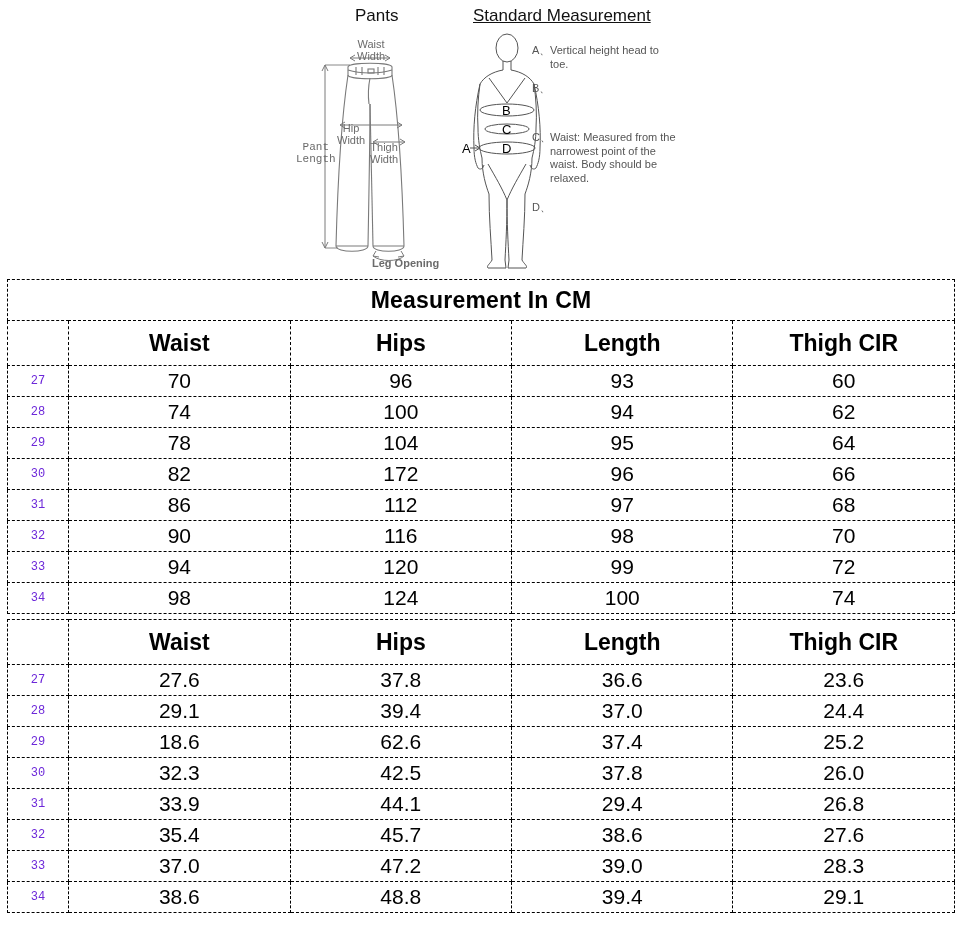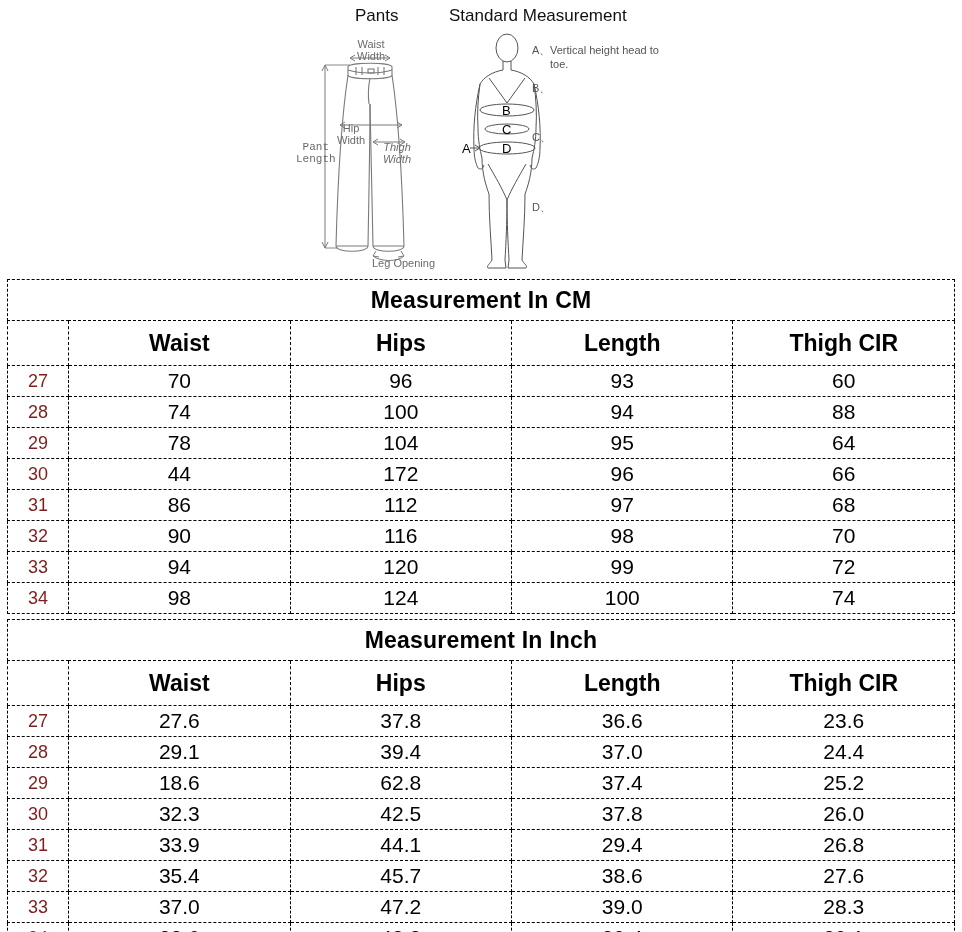--- a/index.html
+++ b/index.html
@@ -24,37 +24,37 @@
     padding-left: 27px;
   }
   .diag-title {
     position: absolute;
     font-family: "Liberation Sans", sans-serif;
     font-size: 17px;
     color: #111;
     white-space: nowrap;
   }
   #pants-title { left: 355px; top: 6px; }
-  #body-title  { left: 449px; top: 6px; }
+  #body-title  { left: 473px; top: 6px; text-decoration: underline; }
 
   .diag-label {
     position: absolute;
     font-family: "Liberation Sans", sans-serif;
     font-size: 11px;
     line-height: 12px;
     color: #6b6b6b;
     white-space: nowrap;
     text-align: center;
   }
 
   #lbl-waist-width  { left: 357px; top: 38px; }
   #lbl-hip-width    { left: 337px; top: 122px; }
-  #lbl-thigh-width  { left: 383px; top: 141px; font-style: italic; }
+  #lbl-thigh-width  { left: 370px; top: 141px; }
   #lbl-pant-length  { left: 296px; top: 141px; font-family: Liberation Mono, monospace; }
-  #lbl-leg-opening  { left: 372px; top: 257px; }
+  #lbl-leg-opening  { left: 372px; top: 257px; font-weight: bold; }
 
   #pants-svg { position: absolute; left: 280px; top: 20px; }
   #body-svg  { position: absolute; left: 462px; top: 28px; }
 
   
   .legend-row {
     position: absolute;
     display: flex;
     font-family: "Liberation Sans", sans-serif;
     font-size: 11px;
@@ -102,23 +102,23 @@
     font-size: 23px;
     font-weight: bold;
   }
   .head-cell.blank { font-size: 0; }
   .data-cell {
     height: 30px;
     font-size: 21px;
     font-weight: normal;
   }
   .size-cell {
-    font-family: Liberation Sans, sans-serif;
-    font-size: 18px;
-    color: #7f1d1d;
+    font-family: Liberation Mono, monospace;
+    font-size: 12px;
+    color: #6d28d9;
   }
   #table-gap { height: 5px; background: #fff; }
 </style>
 </head>
 <body>
 
 <div id="diagram-area">
 
   <div class="diag-title" id="pants-title">Pants</div>
   <div class="diag-title" id="body-title">Standard Measurement</div>
@@ -218,20 +218,21 @@
 
   <div class="legend-row" id="legend-a">
     <span class="legend-key">A、</span>
     <span class="legend-text">Vertical height head to toe.</span>
   </div>
   <div class="legend-row" id="legend-b">
     <span class="legend-key">B、</span>
   </div>
   <div class="legend-row" id="legend-c">
     <span class="legend-key">C、</span>
+    <span class="legend-text">Waist: Measured from the narrowest point of the waist. Body should be relaxed.</span>
   </div>
   <div class="legend-row" id="legend-d">
     <span class="legend-key">D、</span>
   </div>
 </div>
 
 <table class="size-table" id="table-cm">
   <colgroup>
     <col class="col-size">
       <col class="col-data">
@@ -255,32 +256,32 @@
         <td class="data-cell">70</td>
         <td class="data-cell">96</td>
         <td class="data-cell">93</td>
         <td class="data-cell">60</td>
       </tr>
       <tr>
         <td class="data-cell size-cell">28</td>
         <td class="data-cell">74</td>
         <td class="data-cell">100</td>
         <td class="data-cell">94</td>
-        <td class="data-cell">88</td>
+        <td class="data-cell">62</td>
       </tr>
       <tr>
         <td class="data-cell size-cell">29</td>
         <td class="data-cell">78</td>
         <td class="data-cell">104</td>
         <td class="data-cell">95</td>
         <td class="data-cell">64</td>
       </tr>
       <tr>
         <td class="data-cell size-cell">30</td>
-        <td class="data-cell">44</td>
+        <td class="data-cell">82</td>
         <td class="data-cell">172</td>
         <td class="data-cell">96</td>
         <td class="data-cell">66</td>
       </tr>
       <tr>
         <td class="data-cell size-cell">31</td>
         <td class="data-cell">86</td>
         <td class="data-cell">112</td>
         <td class="data-cell">97</td>
         <td class="data-cell">68</td>
@@ -314,23 +315,20 @@
 <table class="size-table" id="table-inch">
   <colgroup>
     <col class="col-size">
       <col class="col-data">
       <col class="col-data">
       <col class="col-data">
       <col class="col-data">
   </colgroup>
   <tbody id="tbody-inch">
       <tr>
-        <td class="title-cell" colspan="5">Measurement In Inch</td>
-      </tr>
-      <tr>
         <td class="head-cell blank"></td>
         <td class="head-cell">Waist</td>
         <td class="head-cell">Hips</td>
         <td class="head-cell">Length</td>
         <td class="head-cell">Thigh CIR</td>
       </tr>
       <tr>
         <td class="data-cell size-cell">27</td>
         <td class="data-cell">27.6</td>
         <td class="data-cell">37.8</td>
@@ -340,21 +338,21 @@
       <tr>
         <td class="data-cell size-cell">28</td>
         <td class="data-cell">29.1</td>
         <td class="data-cell">39.4</td>
         <td class="data-cell">37.0</td>
         <td class="data-cell">24.4</td>
       </tr>
       <tr>
         <td class="data-cell size-cell">29</td>
         <td class="data-cell">18.6</td>
-        <td class="data-cell">62.8</td>
+        <td class="data-cell">62.6</td>
         <td class="data-cell">37.4</td>
         <td class="data-cell">25.2</td>
       </tr>
       <tr>
         <td class="data-cell size-cell">30</td>
         <td class="data-cell">32.3</td>
         <td class="data-cell">42.5</td>
         <td class="data-cell">37.8</td>
         <td class="data-cell">26.0</td>
       </tr>

